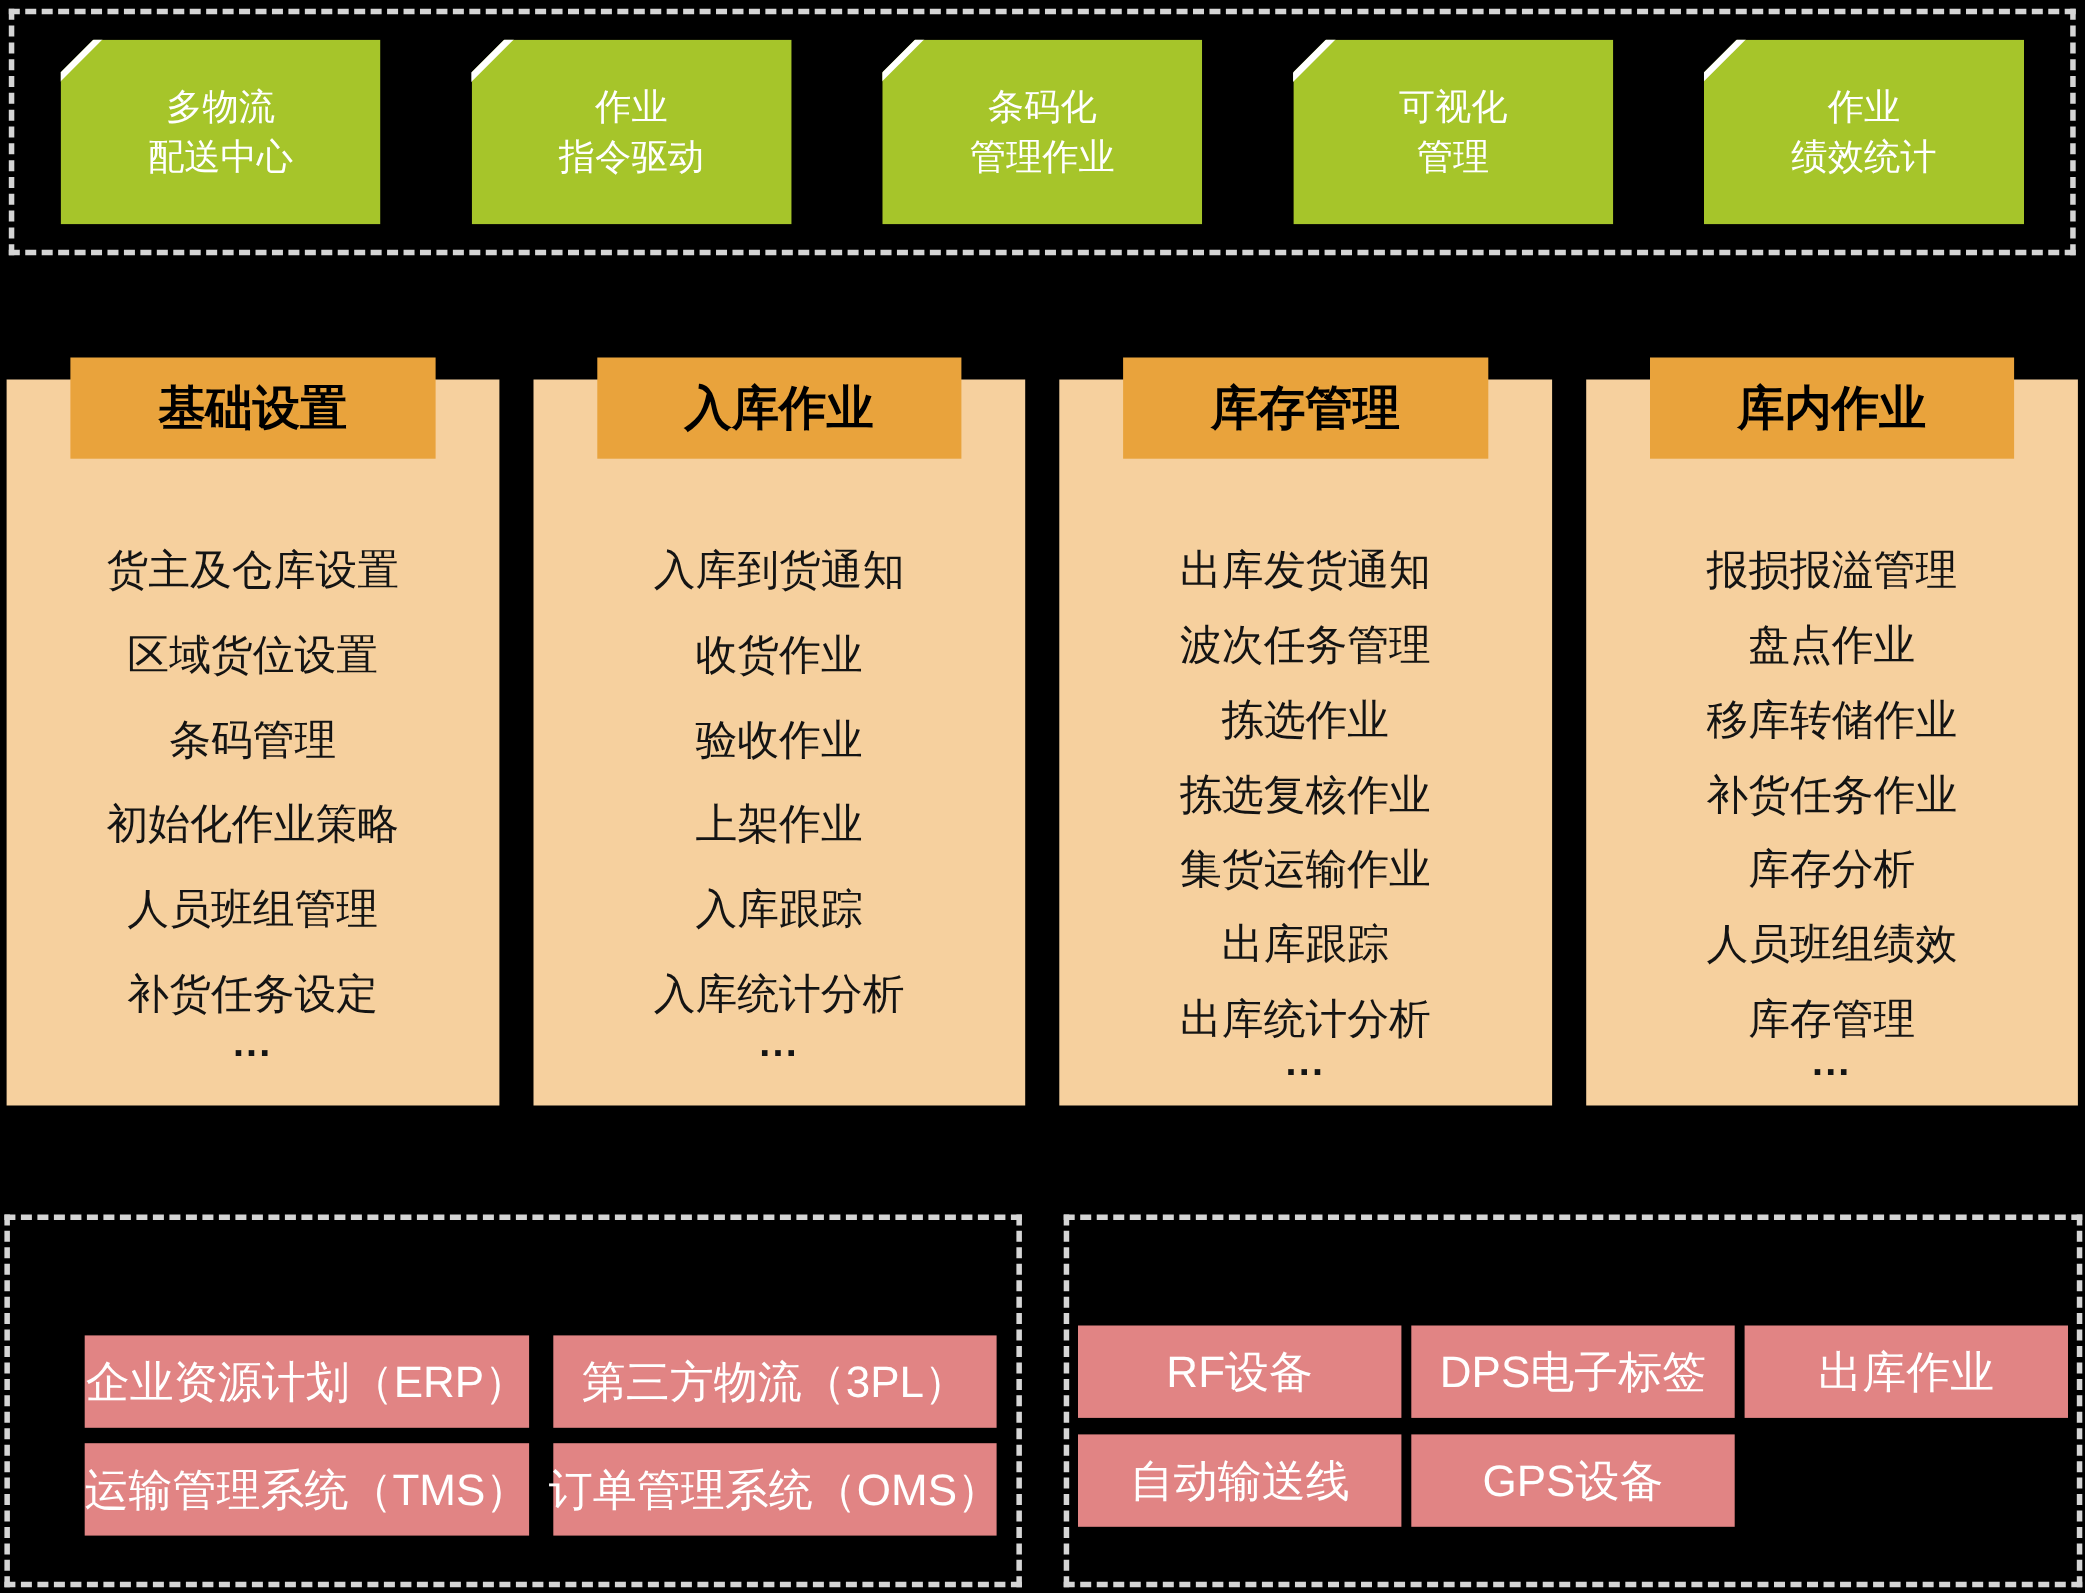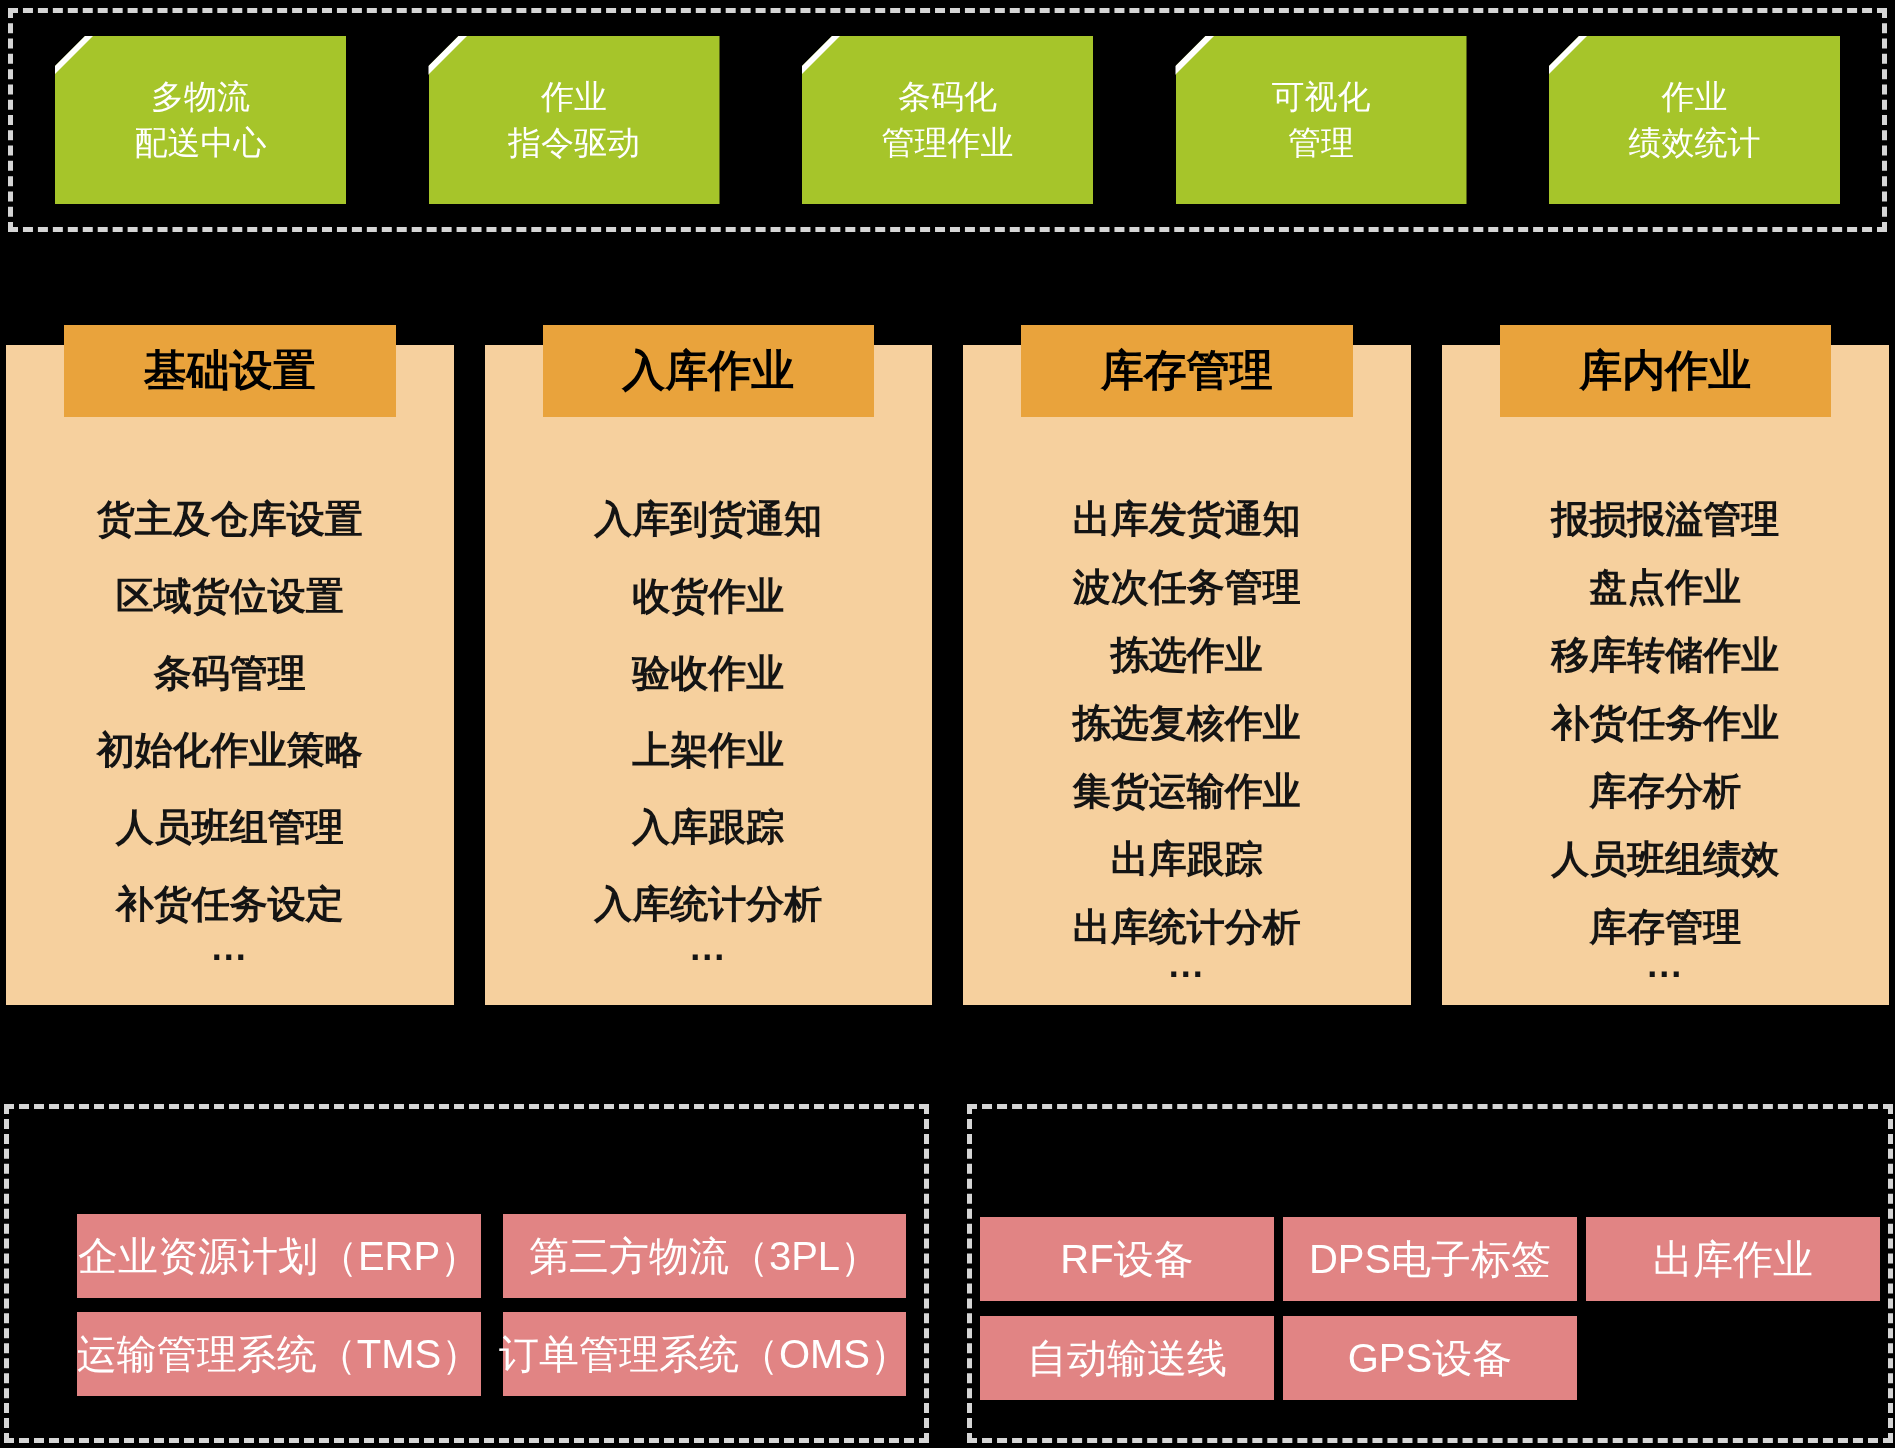--- a/index.html
+++ b/index.html
@@ -56,42 +56,42 @@
     font-weight: bold;
   }
   .panel-list {
     list-style: none;
     padding-top: 150px;
     display: flex; flex-direction: column; align-items: center;
     gap: 29px;
     font-size: 38px; color: var(--text_dark, #141414);
     text-align: center;
   }
-  .panel-list li { height: 48px; line-height: 48px; white-space: nowrap; font-weight: bold; }
+  .panel-list li { height: 48px; line-height: 48px; white-space: nowrap; }
   .cols7 .panel-list { gap: 20px; }
   .ellipsis {
     text-align: center; margin-top: 8px;
     font-size: 36px; font-weight: 700; letter-spacing: 2px;
     line-height: 24px; color: var(--text_dark, #141414);
   }
   .cols7 .ellipsis { margin-top: 2px; }
 
   
   .bl-box, .br-box {
     position: absolute; top: 1104px; height: 339px;
     border: 5px dashed var(--dash, #d5d5d5);
   }
   .bl-box { left: 4px; width: 925px; }
   .br-box { left: 967px; width: 926px; }
   .bl-grid {
     position: absolute; left: 50px; top: 105px;
     display: grid; grid-template-columns: 404px 403px; gap: 14px 22px; padding-left: 18px;
   }
   .br-grid {
-    position: absolute; left: 8px; top: 108px;
+    position: absolute; left: 8px; top: 96px;
     display: grid; grid-template-columns: repeat(3, 294px); gap: 15px 9px;
   }
   .pink {
     height: 84px;
     background: var(--pink, #e18484);
     color: var(--text_light, #fff);
     font-size: 40px;
     display: flex; align-items: center; justify-content: center;
     white-space: nowrap;
   }

